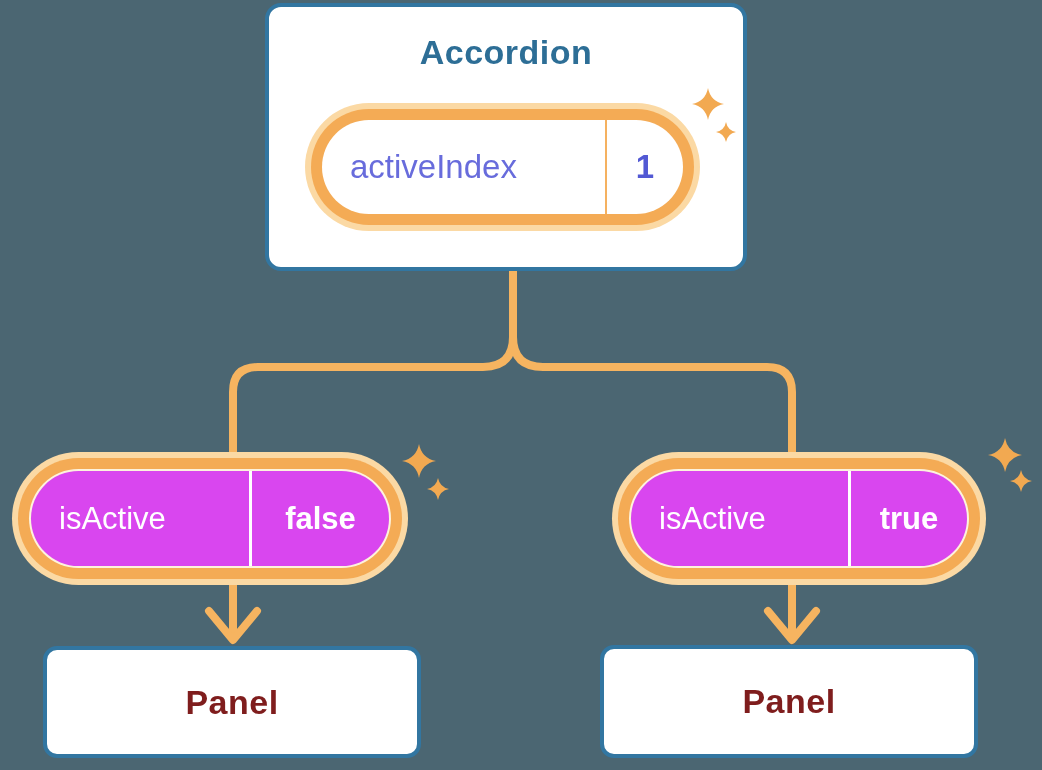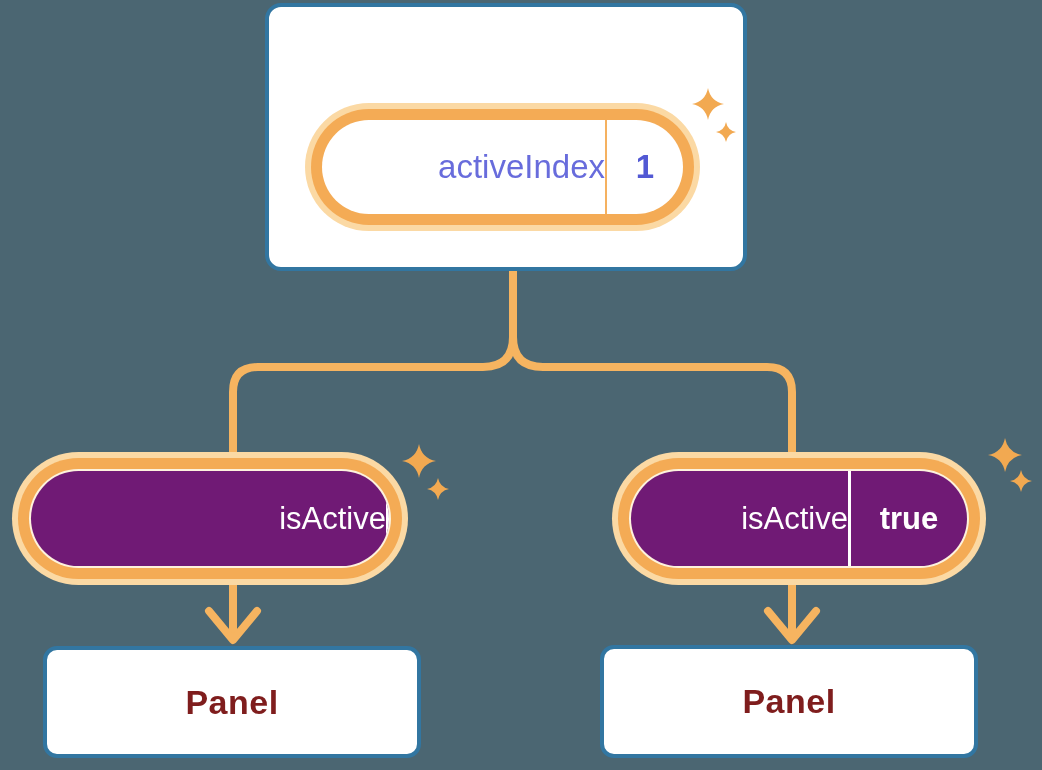--- a/index.html
+++ b/index.html
@@ -35,23 +35,23 @@
   
   .pill { position:absolute; border-radius:999px; box-sizing:border-box; z-index:2; }
   .pill-glow { height:100%; box-sizing:border-box; border-radius:999px; background:#fbd9a4; padding:6px; }
   .pill-ring { height:100%; box-sizing:border-box; border-radius:999px; background:#f4ab55; padding:11px; }
   .pill-gap  { height:100%; box-sizing:border-box; border-radius:999px; background:#fdf2dd; padding:2px; }
   .pill-core {
     height:100%; box-sizing:border-box; border-radius:999px;
     display:flex; align-items:center; overflow:hidden;
   }
   .pill-core.white-core { background:#ffffff; }
-  .pill-core.purple-core { background:#701a75; }
+  .pill-core.purple-core { background:#d946ef; }
 
-  .pill-label { flex:1; text-align:right; white-space:nowrap; }
+  .pill-label { flex:1; text-align:left; white-space:nowrap;padding-left:28px; }
   .pill-divider { align-self:stretch; }
   .pill-value { text-align:center; font-weight:700; white-space:nowrap; }
 
   
   .accordion-pill { left:36px; top:96px; width:395px; height:128px; position:absolute; border-radius:999px; }
   .accordion-pill .pill-label { font-size:33px; color:#686cdc; }
   .accordion-pill .pill-divider { width:2px; background:#f5b160; }
   .accordion-pill .pill-value { width:76px; font-size:33px; color:#5259d4; }
 
   
@@ -81,40 +81,42 @@
   <svg class="layer connector-layer" viewBox="0 0 1042 770">
     <g fill="none" stroke="#f6b460" stroke-width="8" stroke-linecap="round" stroke-linejoin="round">
       <path d="M513 266 V337 Q513 367 483 367 H258 Q233 367 233 392 V637"></path>
       <path d="M513 266 V337 Q513 367 543 367 H767 Q792 367 792 392 V637"></path>
       <path d="M209 611 L233 640 L257 611"></path>
       <path d="M768 611 L792 640 L816 611"></path>
     </g>
   </svg>
 
   <div class="card accordion-card">
+    <div class="card-title">Accordion</div>
     <div class="pill accordion-pill">
       <div class="pill-glow">
         <div class="pill-ring">
           <div class="pill-core white-core">
             <div class="pill-label">activeIndex</div>
             <div class="pill-divider"></div>
             <div class="pill-value">1</div>
           </div>
         </div>
       </div>
     </div>
   </div>
 
   <div class="pill purple-pill pill-left">
     <div class="pill-glow">
       <div class="pill-ring">
         <div class="pill-gap">
           <div class="pill-core purple-core">
             <div class="pill-label">isActive</div>
             <div class="pill-divider"></div>
+            <div class="pill-value">false</div>
           </div>
         </div>
       </div>
     </div>
   </div>
 
   <div class="pill purple-pill pill-right">
     <div class="pill-glow">
       <div class="pill-ring">
         <div class="pill-gap">

